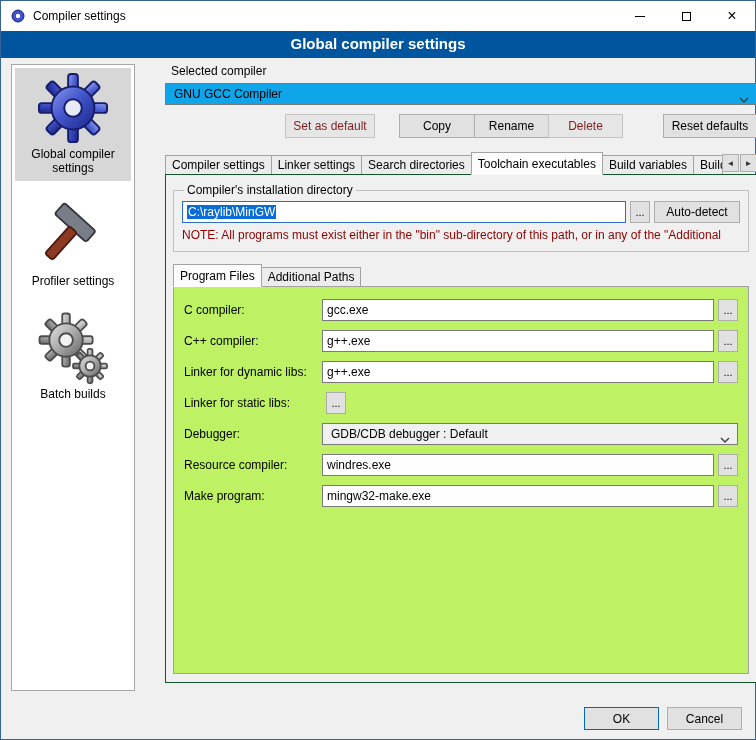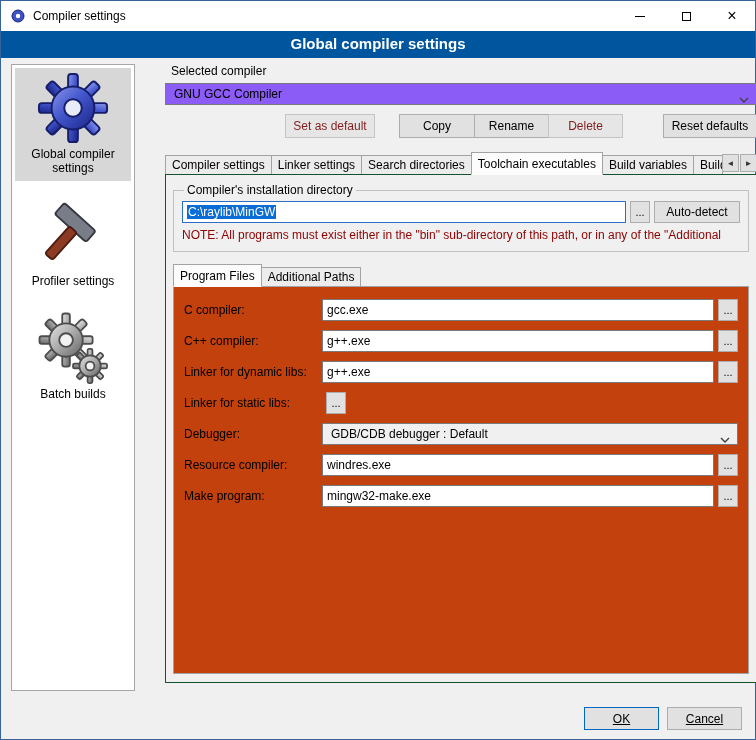--- a/index.html
+++ b/index.html
@@ -23,21 +23,21 @@
   
   .sidebar { position:absolute; left:10px; top:63px; width:124px; height:627px; background:#fff; border:1px solid #a7a7a7; display:flex; flex-direction:column; align-items:center; padding-top:3px; overflow:hidden; }
   .side-item { width:116px; display:flex; flex-direction:column; align-items:center; padding:4px 2px 6px 2px; margin-bottom:14px; cursor:default; }
   .side-item.selected { background:#d7d7d7; }
   .side-label { text-align:center; margin-top:3px; line-height:14px; }
 
   
   .main { position:absolute; left:164px; top:63px; width:592px; height:619px; display:flex; flex-direction:column; }
   .section-label { margin:0 0 5px 6px; height:14px; }
 
-  .combo { height:22px; background:#8b5cf6; border:1px solid #7a7a7a; display:flex; align-items:center; padding:0 22px 0 8px; position:relative; }
+  .combo { height:22px; background:#0ea5e9; border:1px solid #7a7a7a; display:flex; align-items:center; padding:0 22px 0 8px; position:relative; }
   .combo .chev { position:absolute; right:7px; top:8px; }
   .combo.gray { background:#f0f0f0; }
 
   .btn { height:24px; background:#e1e1e1; border:1px solid #adadad; display:flex; align-items:center; justify-content:center; padding:0 10px; white-space:nowrap; cursor:default; }
   .btn.disabled { color:#7f1d1d; border-color:#c3c3c3; background:#e6e6e6; }
   .btn-row { margin-top:9px; height:24px; display:flex; justify-content:flex-end; align-items:center; }
   .btn-row .b-setdef { width:90px; margin-right:24px; }
   .btn-row .b-copy { width:76px; }
   .btn-row .b-rename { width:75px; margin-left:-1px; }
   .btn-row .b-delete { width:75px; margin-left:-1px; }
@@ -58,30 +58,30 @@
   .dir-row { display:flex; align-items:center; gap:4px; }
   .textbox { height:22px; background:#fff; border:1px solid #7a7a7a; display:flex; align-items:center; padding:0 4px; overflow:hidden; white-space:nowrap; }
   .textbox.focused { border-color:#2a6fc4; }
   .dir-row .textbox { flex:1;text-align:center; }
   .sel { background:var(--selection,#0a6cd6); color:#fff; padding:0 1px; }
   .browse { width:20px; height:22px; padding:0; font-size:11px; }
   .autodetect { height:22px; width:86px; }
   .note { margin-top:5px; color:var(--note,#8e0000); white-space:nowrap; overflow:hidden; height:15px; }
 
   .inner-strip { margin-top:12px; height:22px; display:flex; align-items:flex-end; position:relative; z-index:5; }
-  .inner-page { flex:1; min-height:0; border:1px solid #a3a3a3; background:#c2410c; padding:12px 10px; position:relative; z-index:1; }
+  .inner-page { flex:1; min-height:0; border:1px solid #a3a3a3; background:#bef264; padding:12px 10px; position:relative; z-index:1; }
 
   .frow { display:flex; align-items:center; margin-bottom:9px; height:22px; }
   .flabel { width:138px; }
   .frow .textbox { flex:1; }
   .frow .browse { margin-left:4px; }
   .frow .combo { flex:1; }
 
   
-  .footer { position:absolute; right:13px; bottom:9px; display:flex; gap:8px;text-decoration:underline; }
+  .footer { position:absolute; right:13px; bottom:9px; display:flex; gap:8px; }
   .footer .btn { width:75px; height:23px; }
   .footer .btn.ok { border:1px solid #0067c0; }
 </style>
 </head>
 <body>
 
 <div class="window">
 
   <div class="titlebar">
     <svg width="16" height="16" viewBox="0 0 16 16">

